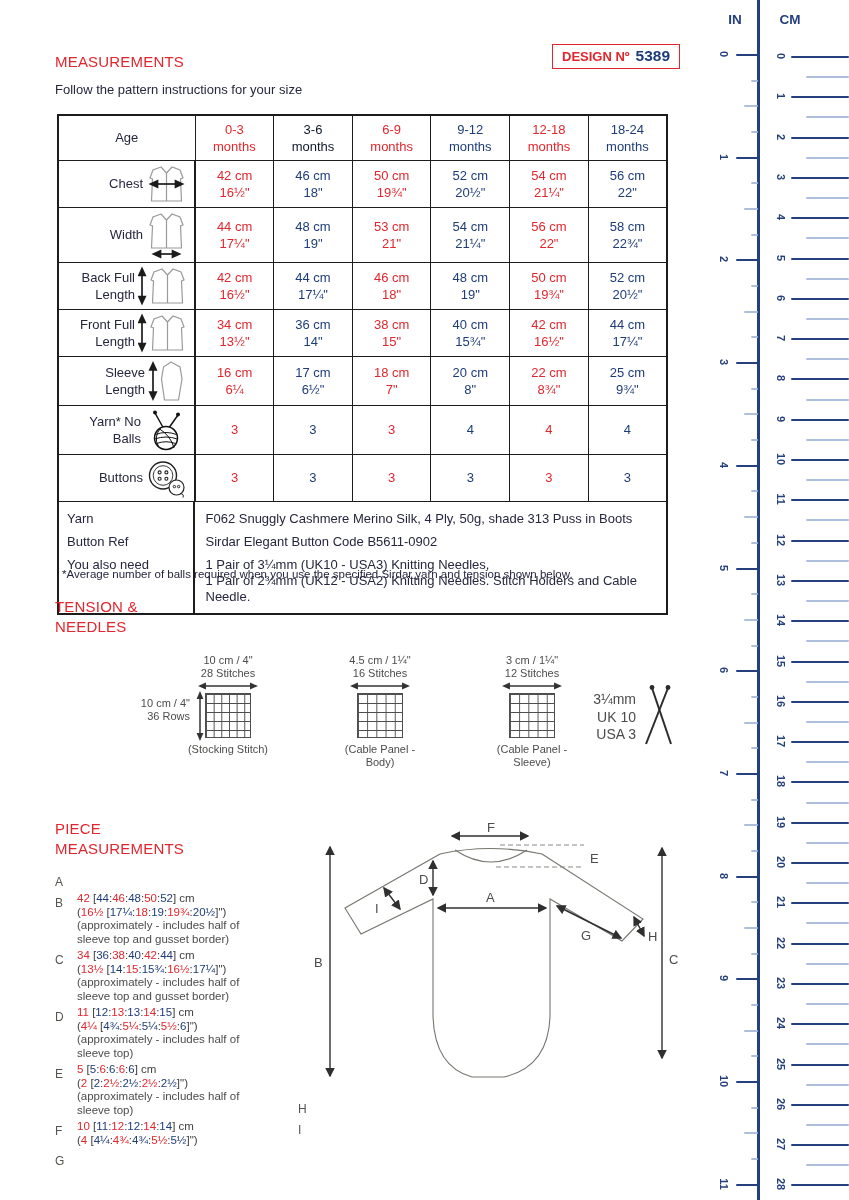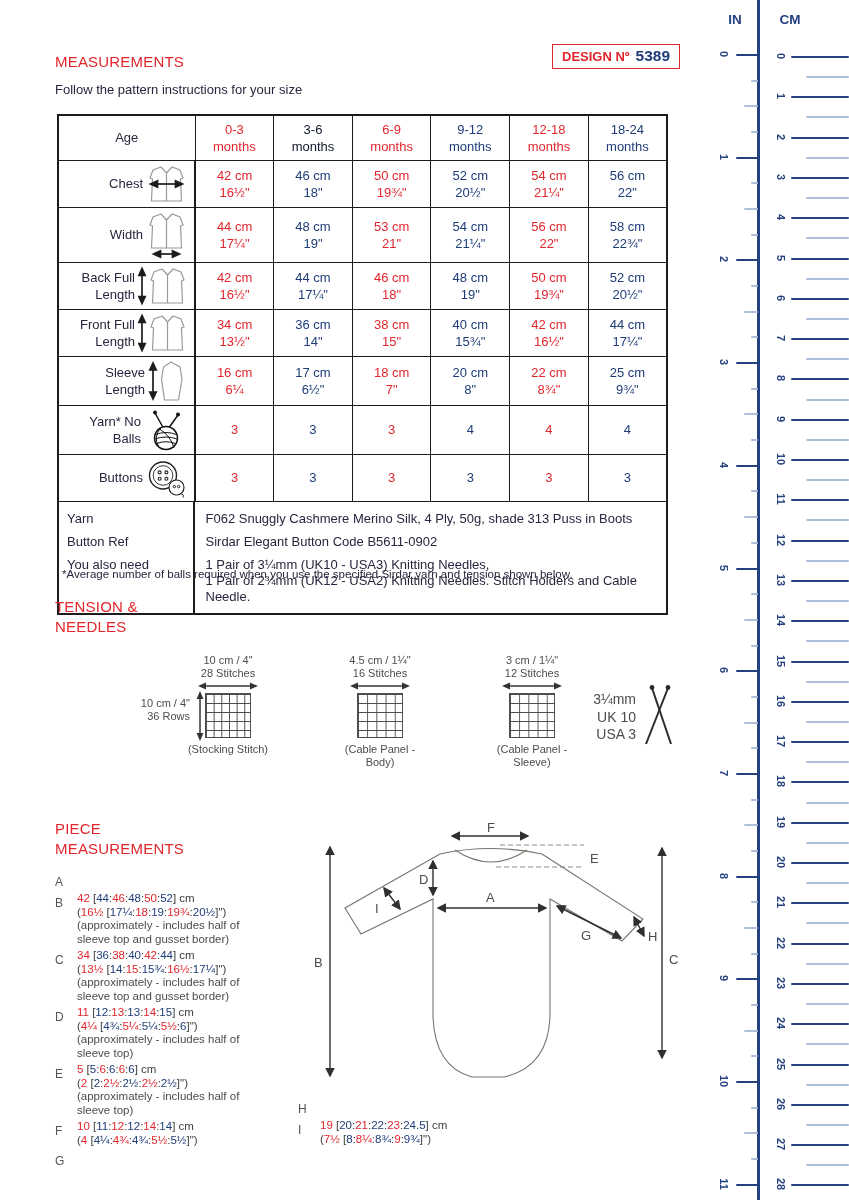--- a/index.html
+++ b/index.html
@@ -533,25 +533,20 @@
     <div class="pm-item">
        <span class="pm-letter">G</span>
     </div>
   </div>
 <div class="abs" style="left:298px;top:1098px;width:255px">
     <div class="pm-item">
        <span class="pm-letter">H</span>
     </div>
     <div class="pm-item">
        <span class="pm-letter">I</span>
-       <span class="pm-body">
-         <span class="pm-line"><span style="color:#e2262d">19</span> [<span style="color:#1e3c78">20</span>:<span style="color:#e2262d">21</span>:<span style="color:#1e3c78">22</span>:<span style="color:#e2262d">23</span>:<span style="color:#1e3c78">24.5</span>] cm</span><br>
-         <span class="pm-line">(<span style="color:#e2262d">7½</span> [<span style="color:#1e3c78">8</span>:<span style="color:#e2262d">8¼</span>:<span style="color:#1e3c78">8¾</span>:<span style="color:#e2262d">9</span>:<span style="color:#1e3c78">9¾</span>]")</span>
-         
-       </span>
     </div>
   </div>
 
 <svg class="abs" style="left:300px;top:820px" width="400" height="280" viewBox="0 0 400 280">
   <defs>
     <marker id="arr" viewBox="0 0 10 10" refX="8.5" refY="5" markerWidth="7" markerHeight="7" orient="auto-start-reverse">
       <path d="M0,0 L10,5 L0,10 Z" fill="#2f2f2f"></path>
     </marker>
   </defs>
   <g fill="none" stroke="#76766f" stroke-width="1.1">

